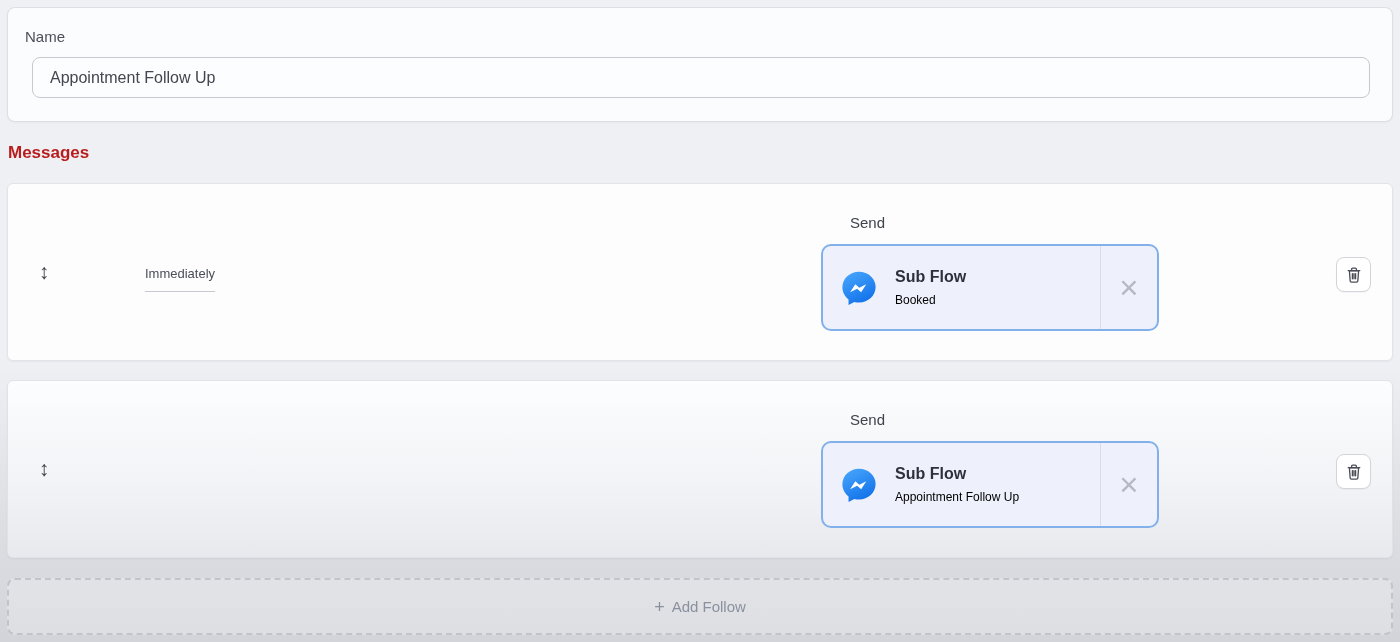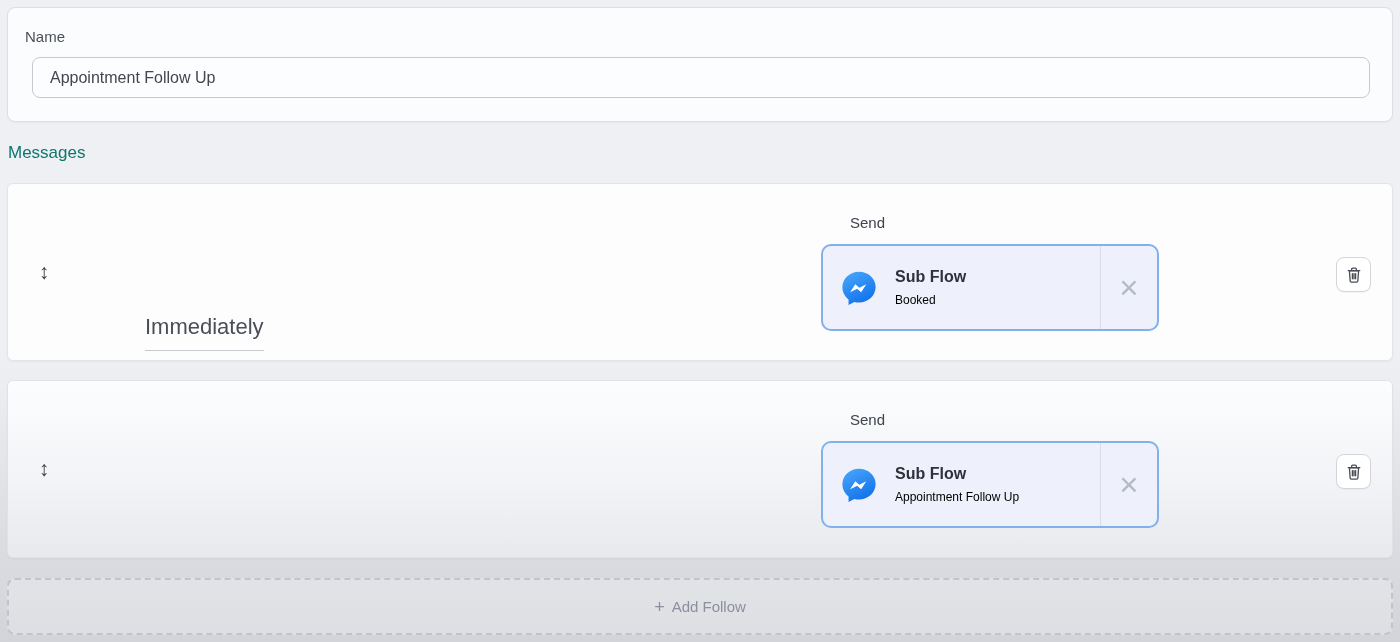--- a/index.html
+++ b/index.html
@@ -24,42 +24,42 @@
   .name-input {
     position:absolute; left:24px; top:49px; width:1338px; height:41px;
     border:1px solid #c7c9d0; border-radius:8px; background:#fcfdff;
     font-family:inherit; font-size:16px; color:#43464e; padding:0 17px;
     outline:none;
   }
 
   
   .messages-heading {
     position:absolute; left:8px; top:143px;
-    font-size:17px; font-weight:400; color:#0f766e;
+    font-size:17px; font-weight:700; color:#b91c1c;
   }
 
   
   .msg-card {
     position:absolute; left:7px; width:1386px; height:178px;
     border:1px solid #e2e4ea; border-radius:6px;
     box-shadow:0 1px 2px rgba(40,45,60,.05);
   }
   .msg-card.card1 { top:183px; background:#fdfdfe; }
   .msg-card.card2 { top:380px; background:linear-gradient(180deg,#fcfdfe 0%,#f3f4f7 55%,#e8e9ed 100%); border-color:#e0e2e7; }
 
   .drag-handle {
     position:absolute; left:24px; top:50%; transform:translateY(-50%);
     width:24px; height:28px; display:flex; align-items:center; justify-content:center;
     font-size:21px; color:#3d4047; cursor:grab; user-select:none;
   }
   .schedule-select {
     position:absolute; left:137px; top:82px;
-    font-size:22px; color:#4a4e57;
+    font-size:13px; color:#4a4e57;
     padding-bottom:10px; border-bottom:1px solid #c8cacf;
-    cursor:pointer; white-space:nowrap;margin-top:48px;
+    cursor:pointer; white-space:nowrap;
   }
   .send-label {
     position:absolute; left:842px; top:30px;
     font-size:15px; color:#3f434c;
   }
   .chip {
     position:absolute; left:813px; top:60px; width:338px; height:87px;
     background:#eef1fb; border:2px solid #82b0eb; border-radius:10px;
     display:flex; align-items:stretch; overflow:hidden;
   }

